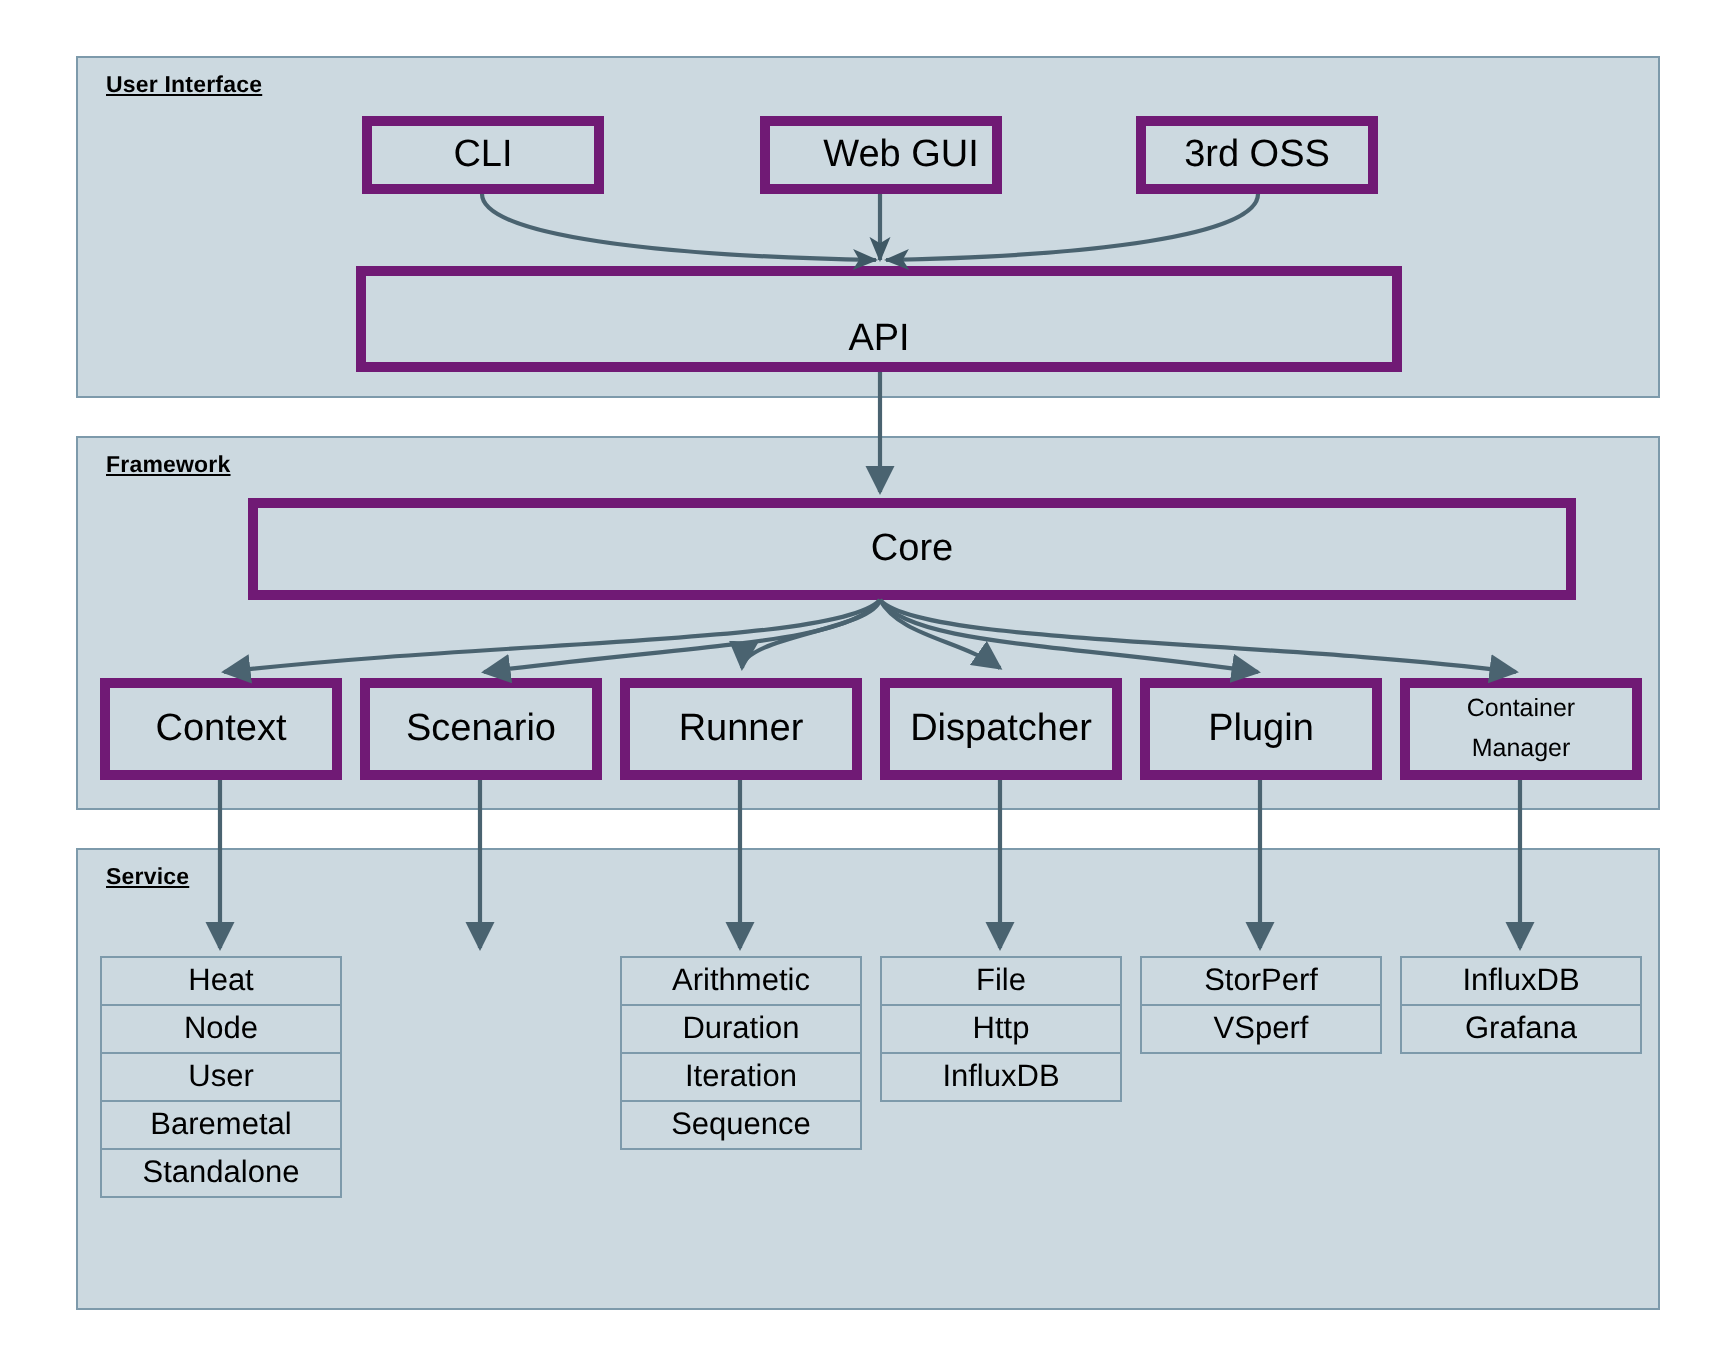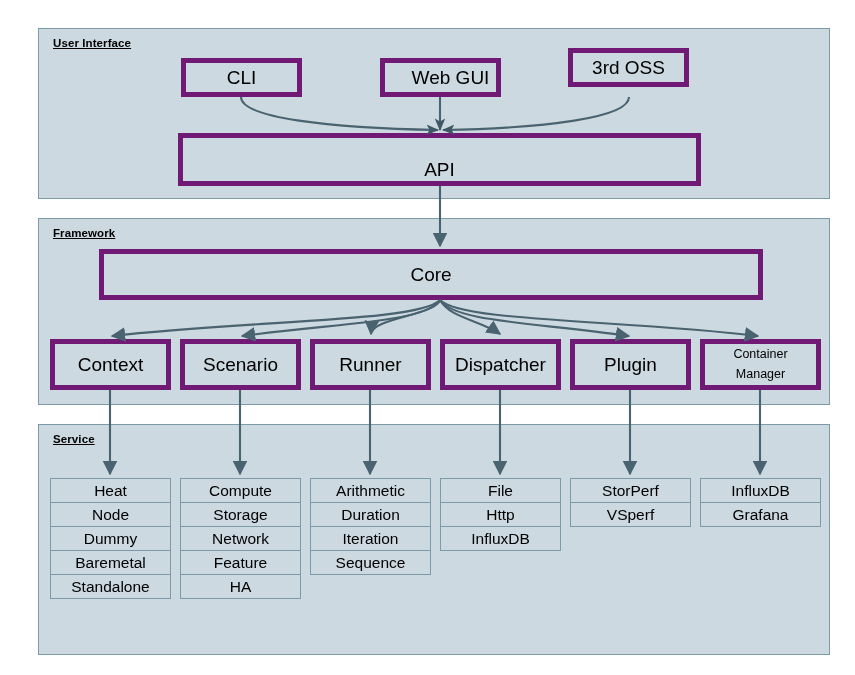--- a/index.html
+++ b/index.html
@@ -154,29 +154,29 @@
   </svg>
 
   <div class="node" style="left:181px; top:58px; width:121px; height:39px;">
     <span class="node-label">CLI</span>
   </div>
 
   <div class="node" style="left:380px; top:58px; width:121px; height:39px;padding-left:20px;">
     <span class="node-label">Web GUI</span>
   </div>
 
-  <div class="node" style="left:568px; top:48px; width:121px; height:39px;">
+  <div class="node" style="left:568px; top:58px; width:121px; height:39px;">
     <span class="node-label">3rd OSS</span>
   </div>
 
   <div class="node" style="left:178px; top:133px; width:523px; height:53px;align-items:flex-end;">
     <span class="node-label">API</span>
   </div>
 
-  <div class="node" style="left:99px; top:249px; width:664px; height:51px;">
+  <div class="node" style="left:124px; top:249px; width:664px; height:51px;">
     <span class="node-label">Core</span>
   </div>
 
   <div class="node" style="left:50px; top:339px; width:121px; height:51px;">
     <span class="node-label">Context</span>
   </div>
 
   <div class="node" style="left:180px; top:339px; width:121px; height:51px;">
     <span class="node-label">Scenario</span>
   </div>
@@ -199,47 +199,30 @@
   </div>
 
   <div class="stack" style="left:50px; top:478px; width:121px;">
     <div class="stack-cell">
       <span>Heat</span>
     </div>
     <div class="stack-cell">
       <span>Node</span>
     </div>
     <div class="stack-cell">
-      <span>Dummy</span>
+      <span>User</span>
     </div>
     <div class="stack-cell">
       <span>Baremetal</span>
     </div>
     <div class="stack-cell">
       <span>Standalone</span>
     </div>
   </div>
 
-  <div class="stack" style="left:180px; top:478px; width:121px;">
-    <div class="stack-cell">
-      <span>Compute</span>
-    </div>
-    <div class="stack-cell">
-      <span>Storage</span>
-    </div>
-    <div class="stack-cell">
-      <span>Network</span>
-    </div>
-    <div class="stack-cell">
-      <span>Feature</span>
-    </div>
-    <div class="stack-cell">
-      <span>HA</span>
-    </div>
-  </div>
 
   <div class="stack" style="left:310px; top:478px; width:121px;">
     <div class="stack-cell">
       <span>Arithmetic</span>
     </div>
     <div class="stack-cell">
       <span>Duration</span>
     </div>
     <div class="stack-cell">
       <span>Iteration</span>

